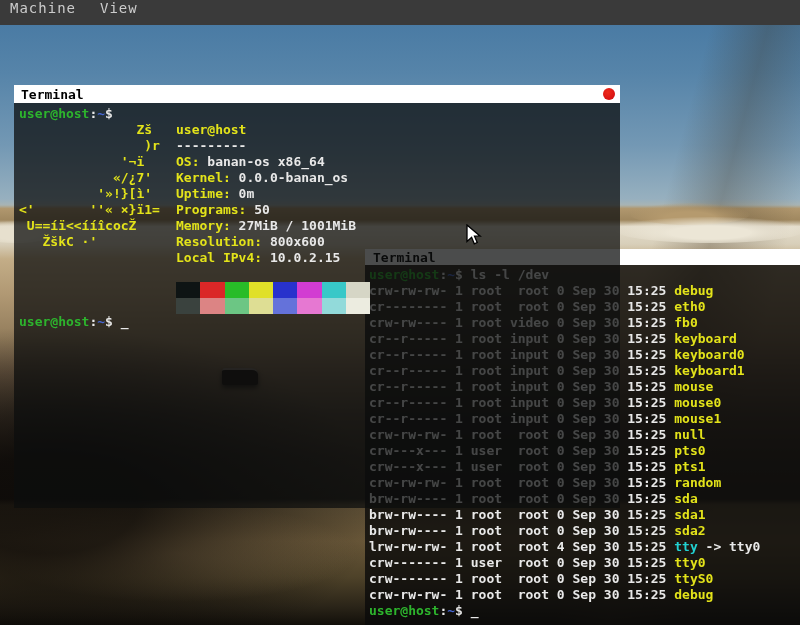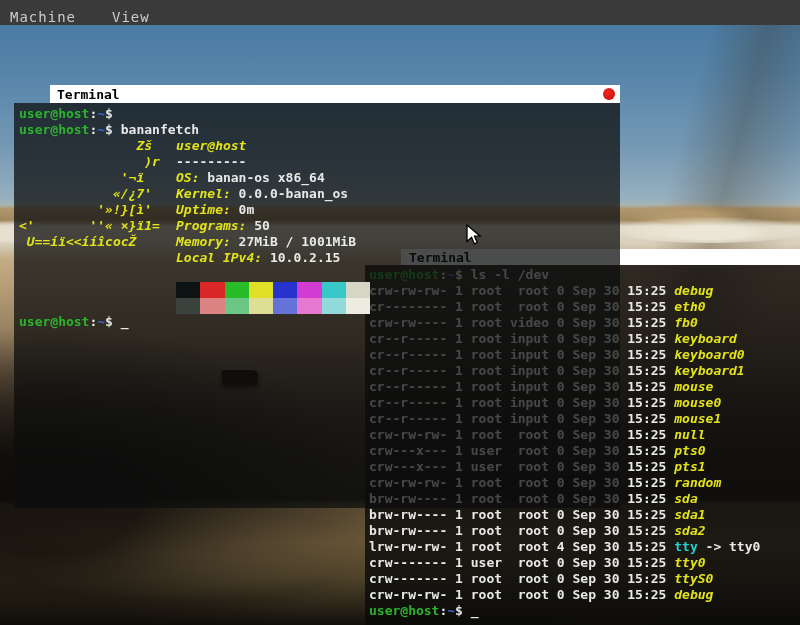--- a/index.html
+++ b/index.html
@@ -1,21 +1,21 @@
 <!DOCTYPE html>
 <html style="--ylw: #e3e31a; --wht: #e8e8e8; --grn: #2db42d; --blu: #4667d6; --cyn: #22d2d2; --title_bar: #ffffff; --close_red: #d81212; --menubar_bg: #3a3a3a; --menu_text: #cccccc; --term_bg: rgba(12,14,14,0.74); --term2_bg: rgba(10,10,10,0.80);"><head>
 <meta charset="utf-8">
 <style>
   html,body{margin:0;padding:0;background:#000;}
   #screen{position:relative;width:800px;height:625px;overflow:hidden;background:#222;
           font-family:"DejaVu Sans Mono",monospace;}
 
   
   #menubar{position:absolute;left:0;top:0;width:800px;height:25px;background:var(--menubar_bg);
-           z-index:30;display:flex;align-items:flex-end;gap:12px;}
+           z-index:30;display:flex;align-items:flex-start;}
   .menu-item{color:var(--menu_text);font-size:14px;padding:0 14px 0 10px;letter-spacing:1px;cursor:default;}
 
   
   #photo{position:absolute;left:0;top:25px;width:800px;height:600px;
     background:
       radial-gradient(ellipse 500px 270px at 6% 80%, rgba(8,6,5,0.80) 18%, rgba(8,6,5,0) 66%),
       radial-gradient(ellipse 260px 70px at 22% 88%, rgba(190,160,112,0.40), rgba(190,160,112,0) 70%),
       linear-gradient(105deg, rgba(0,0,0,0) 74%, rgba(60,48,30,0.30) 80%, rgba(0,0,0,0) 88%),
       linear-gradient(180deg,
         #4a7ba4 0%, #5684a9 8%, #7398b4 20%, #97b0bf 29%, #a8b4b4 30%,
@@ -25,36 +25,36 @@
         #2a2418 97%, #120f0a 100%);}
   .chalk{position:absolute;border-radius:50%;}
   #chalk1{left:615px;top:192px;width:190px;height:26px;background:radial-gradient(ellipse at 50% 60%,#ece6d6 30%,rgba(236,230,214,0) 75%);}
   #chalk2{left:630px;top:178px;width:120px;height:22px;background:radial-gradient(ellipse at 50% 70%,#b59a6e 30%,rgba(181,154,110,0) 75%);}
   #chalk3{left:-30px;top:196px;width:90px;height:22px;background:radial-gradient(ellipse at 50% 60%,#e7e0ce 30%,rgba(231,224,206,0) 75%);}
   #truck{position:absolute;left:222px;top:343px;width:36px;height:15px;background:#17120d;
          border-radius:3px 6px 2px 2px;border-top:2px solid #6b6258;box-shadow:0 3px 5px rgba(0,0,0,0.65);}
 
   
   .window{position:absolute;}
-  .titlebar{background:var(--title_bar);position:relative;margin-left:36px;}
+  .titlebar{background:var(--title_bar);position:relative;}
   .titlebar .title{display:block;color:#000;font-size:13px;font-weight:700;line-height:1;}
   #term2{left:365px;top:249px;width:470px;height:390px;z-index:5;}
   #term2 .titlebar{height:16px;}
   #term2 .title{padding:2px 0 0 8px;}
   #term2 .content{height:374px;background:var(--term2_bg);padding:2px 0 0 4px;}
   #term1{left:14px;top:85px;width:606px;height:420px;z-index:10;}
   #term1 .titlebar{height:18px;}
   #term1 .title{padding:3px 0 0 7px;}
   #term1 .content{height:402px;background:var(--term_bg);padding:3px 0 0 5px;}
   .closebtn{position:absolute;right:5px;top:3px;width:12px;height:12px;border-radius:50%;
             background:radial-gradient(circle at 40% 35%, #ee2a1a, var(--close_red) 70%, #8e0606);}
 
   .content{font-size:13px;font-weight:700;overflow:hidden;}
   .t-line{white-space:pre;height:16px;line-height:16px;}
-  .c-ylw{color:var(--ylw);font-style:italic;} .c-wht{color:var(--wht);} .c-grn{color:var(--grn);}
+  .c-ylw{color:var(--ylw);} .c-wht{color:var(--wht);} .c-grn{color:var(--grn);}
   .c-blu{color:var(--blu);} .c-cyn{color:var(--cyn);margin-top:17px;}
   .art20{display:inline-block;width:157px;overflow:hidden;vertical-align:bottom;}
 
   .pal-row{height:16px;padding-left:157px;font-size:0;white-space:nowrap;}
   .pal-block{display:inline-block;width:24.3px;height:16px;}
 
   
   #cursor{position:absolute;left:466px;top:224px;z-index:50;}
 </style>
 </head>
@@ -106,29 +106,29 @@
     </div>
   </div>
 
   <div class="window" id="term1">
     <div class="titlebar">
       <span class="title">Terminal</span>
       <div class="closebtn"></div>
     </div>
     <div class="content" id="t1content">
       <div class="t-line"><span class="c-grn">user@host</span><span class="c-wht">:</span><span class="c-blu">~</span><span class="c-wht">$</span></div>
-      <div class="t-line"><span class="c-grn">user@host</span><span class="c-wht">:</span><span class="c-blu">~</span><span class="c-wht">$</span><span class="c-wht"> bananfetch</span></div>
       <div id="t1fetch">
           <div class="t-line"><span class="art20 c-ylw">               Zš</span><span class="c-ylw">user@host</span><span class="c-wht"></span></div>
           <div class="t-line"><span class="art20 c-ylw">                )r</span><span class="c-ylw"></span><span class="c-wht">---------</span></div>
           <div class="t-line"><span class="art20 c-ylw">             '¬ï</span><span class="c-ylw">OS:</span><span class="c-wht"> banan-os x86_64</span></div>
           <div class="t-line"><span class="art20 c-ylw">            «/¿7'</span><span class="c-ylw">Kernel:</span><span class="c-wht"> 0.0.0-banan_os</span></div>
           <div class="t-line"><span class="art20 c-ylw">          '»!}[ì'</span><span class="c-ylw">Uptime:</span><span class="c-wht"> 0m</span></div>
           <div class="t-line"><span class="art20 c-ylw">&lt;'       ''« ×}ï1=</span><span class="c-ylw">Programs:</span><span class="c-wht"> 50</span></div>
           <div class="t-line"><span class="art20 c-ylw"> U==íï&lt;&lt;ííîcocŽ</span><span class="c-ylw">Memory:</span><span class="c-wht"> 27MiB / 1001MiB</span></div>
+          <div class="t-line"><span class="art20 c-ylw">   ŽškC ·'</span><span class="c-ylw">Resolution:</span><span class="c-wht"> 800x600</span></div>
           <div class="t-line"><span class="art20 c-ylw"></span><span class="c-ylw">Local IPv4:</span><span class="c-wht"> 10.0.2.15</span></div>
         </div>
       <div class="t-line"></div>
       <div id="t1palette">
           <div class="pal-row"><span class="pal-block" style="background: rgb(14, 20, 20);"></span><span class="pal-block" style="background: rgb(218, 39, 39);"></span><span class="pal-block" style="background: rgb(40, 188, 40);"></span><span class="pal-block" style="background: rgb(224, 224, 40);"></span><span class="pal-block" style="background: rgb(40, 50, 204);"></span><span class="pal-block" style="background: rgb(210, 60, 210);"></span><span class="pal-block" style="background: rgb(56, 200, 200);"></span><span class="pal-block" style="background: rgb(214, 214, 198);"></span></div>
           <div class="pal-row"><span class="pal-block" style="background: rgb(58, 66, 62);"></span><span class="pal-block" style="background: rgb(220, 132, 132);"></span><span class="pal-block" style="background: rgb(108, 198, 132);"></span><span class="pal-block" style="background: rgb(222, 222, 148);"></span><span class="pal-block" style="background: rgb(100, 114, 218);"></span><span class="pal-block" style="background: rgb(230, 120, 210);"></span><span class="pal-block" style="background: rgb(146, 218, 218);"></span><span class="pal-block" style="background: rgb(236, 236, 224);"></span></div>
         </div>
       <div class="t-line"><span class="c-grn">user@host</span><span class="c-wht">:</span><span class="c-blu">~</span><span class="c-wht">$</span><span class="c-wht"> _</span></div>
     </div>
   </div>

